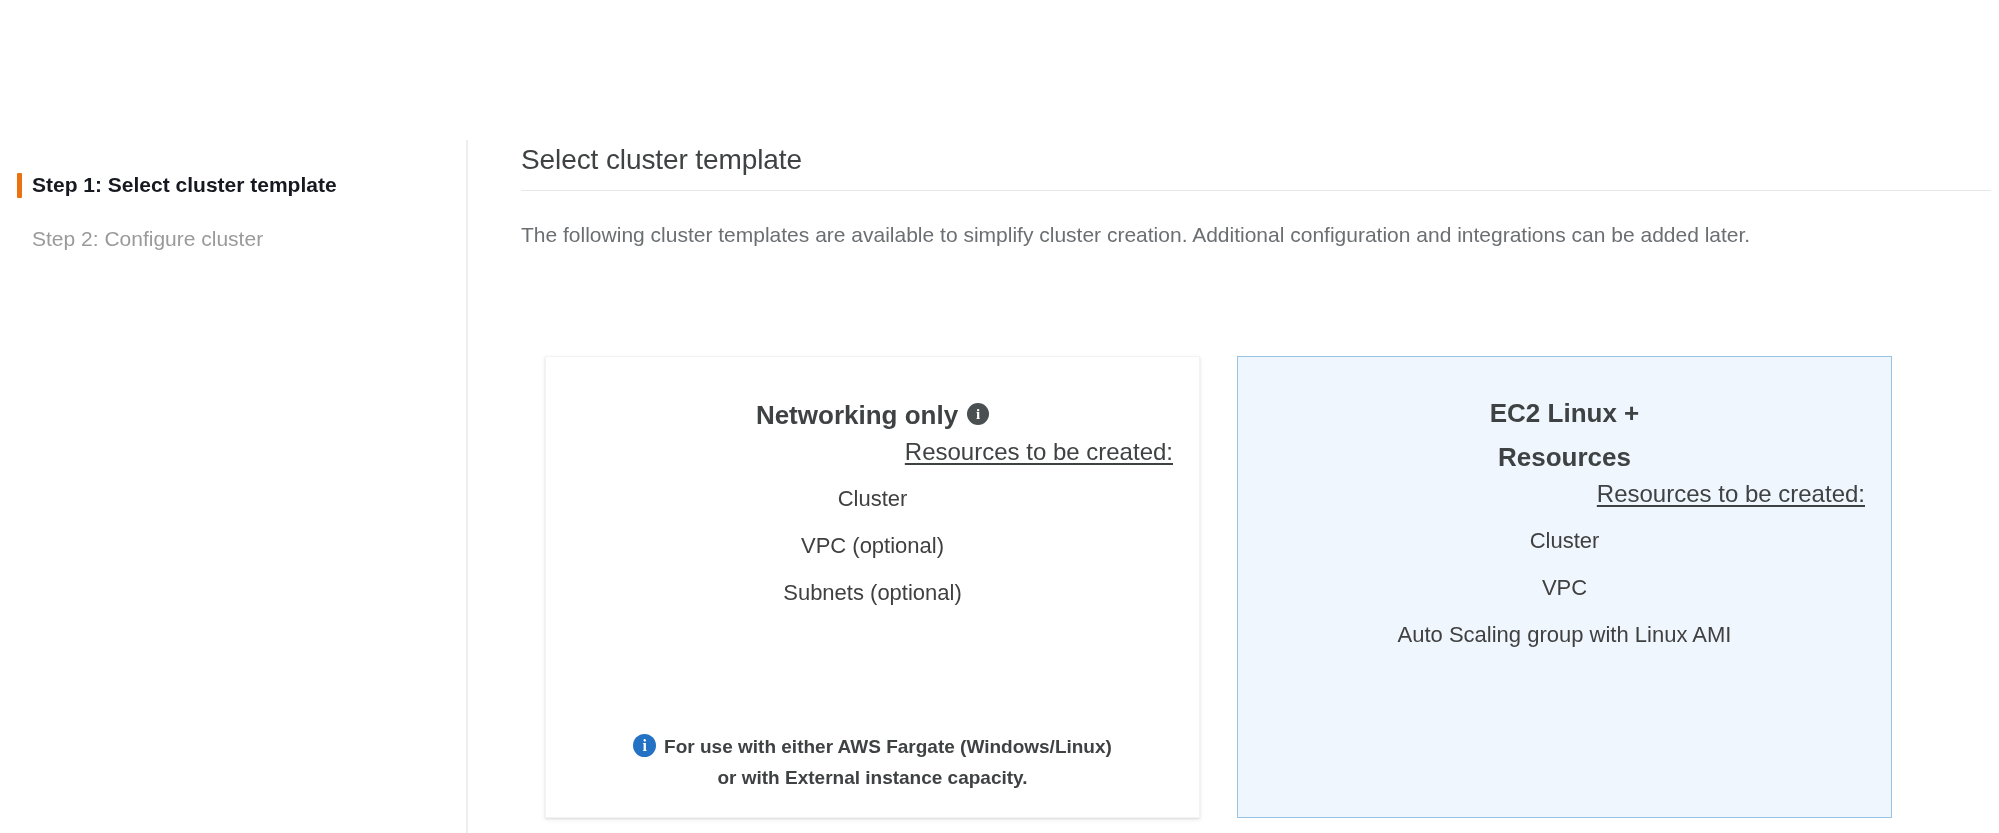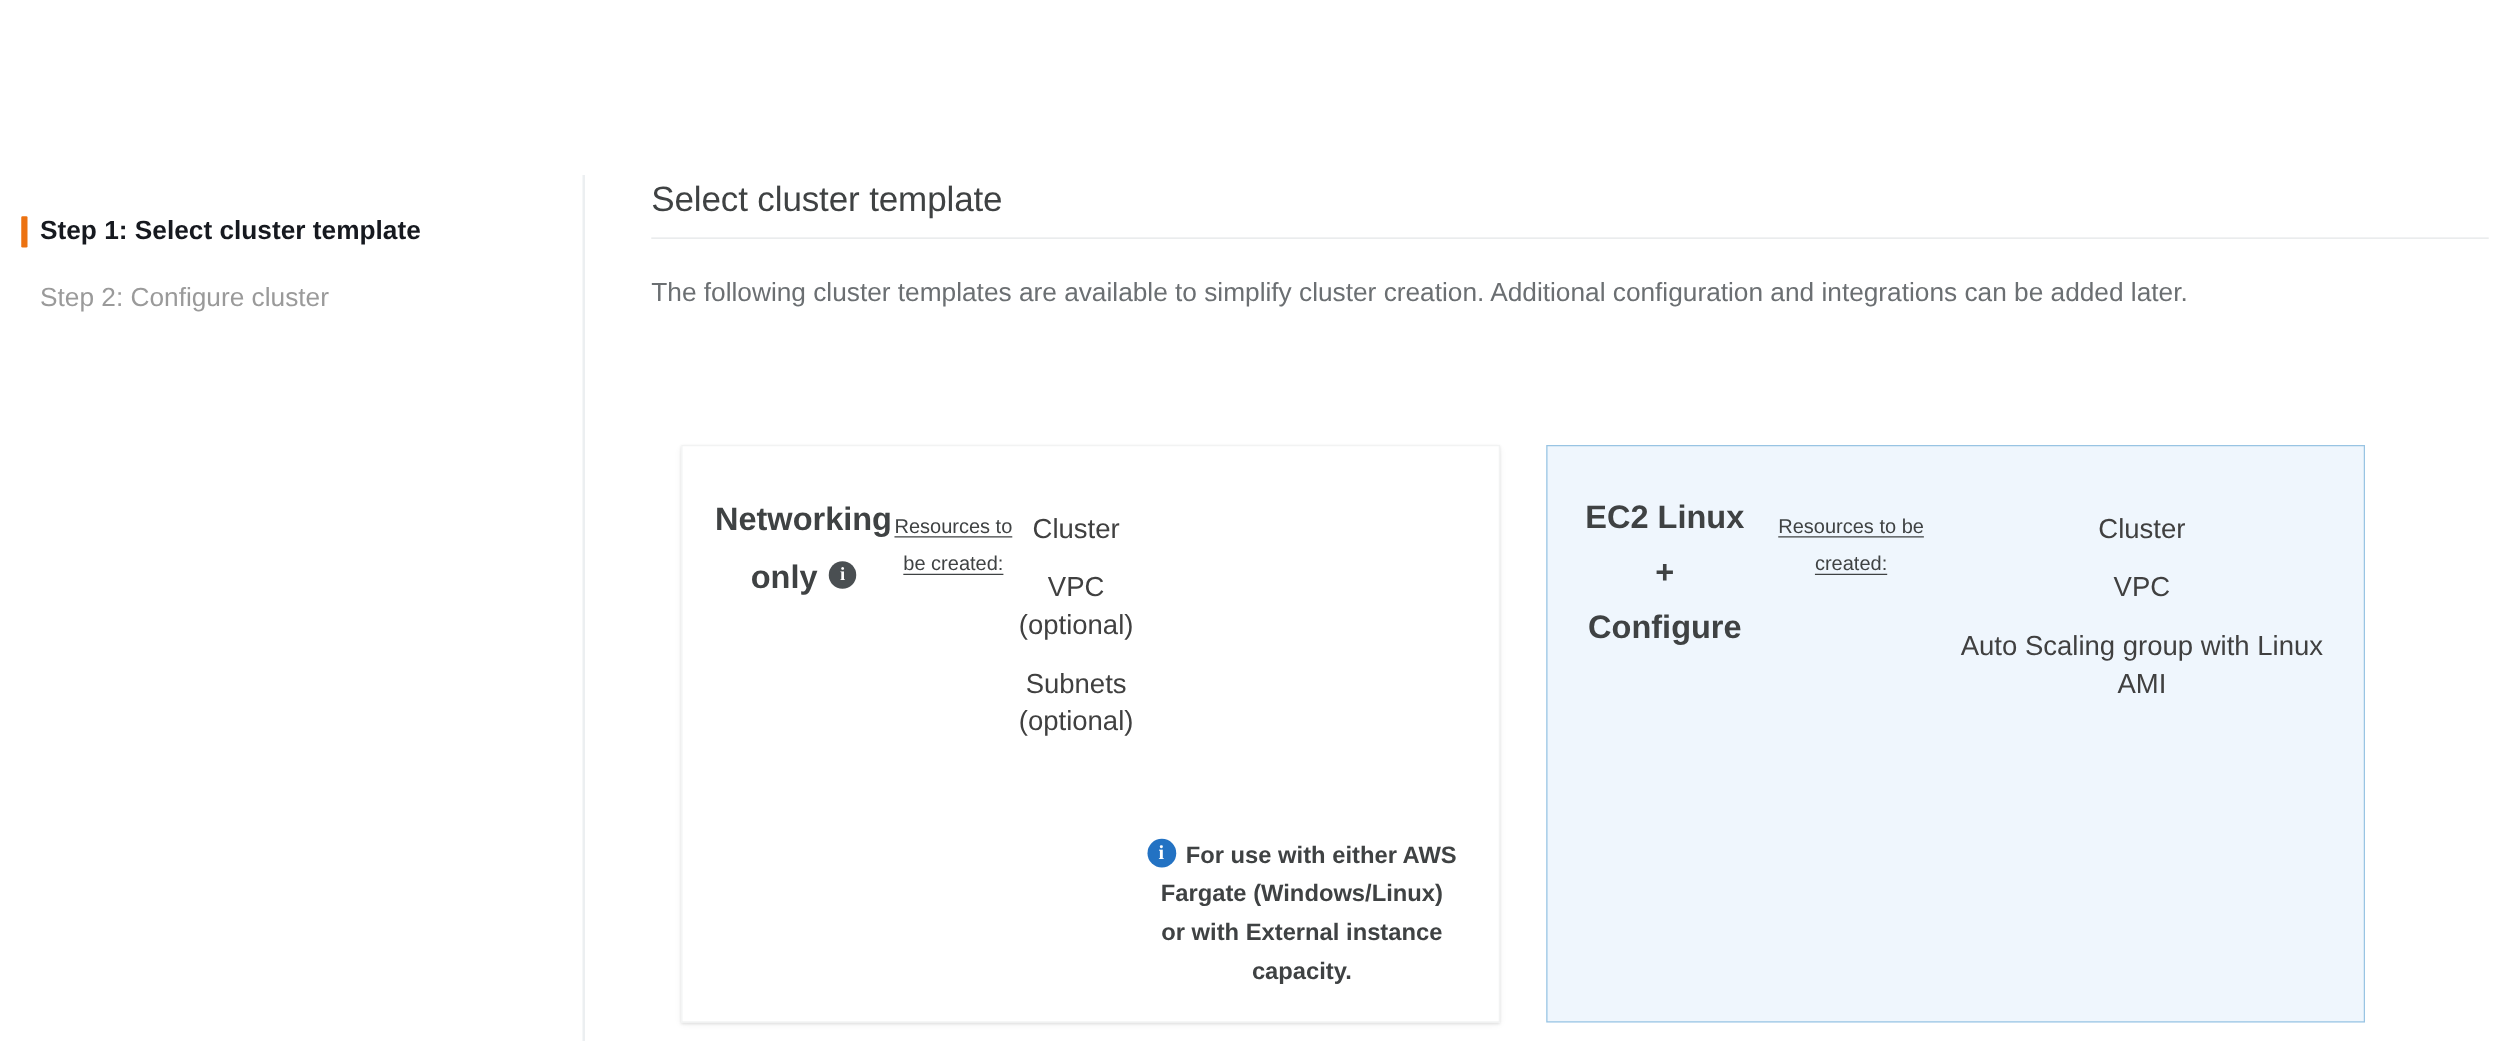--- a/index.html
+++ b/index.html
@@ -114,21 +114,21 @@
     gap: 37px;
   }
 
   .card {
     box-sizing: border-box;
     width: 655px;
     height: 462px;
     padding: 34px 26px 24px 26px;
     text-align: center;
     display: flex;
-    flex-direction: row;
+    flex-direction: column;
   }
 
   .card-plain {
     background: #ffffff;
     border: 1px solid #f2f3f3;
     box-shadow: 0 1px 2px rgba(0,0,0,0.10), 0 2px 6px rgba(0,0,0,0.06);
   }
 
   .card-selected {
     background: #eff6fd;
@@ -156,27 +156,27 @@
     font-weight: bold;
     line-height: 22px;
     text-align: center;
     font-family: "Liberation Serif", serif;
     margin-left: 9px;
     position: relative;
     top: -1px;
   }
 
   .resources-label {
-    font-size: 16px;
+    font-size: 24px;
     font-weight: 400;
     color: #3f4243;
     text-decoration: underline;
     text-underline-offset: 3px;
-    margin-top: 16px;
     line-height: 30px;
+    text-align: right;
   }
 
   .resource-list {
     list-style: none;
     margin: 0;
     padding: 0;
   }
   .resource-item {
     font-size: 22px;
     color: #404040;
@@ -247,21 +247,21 @@
         </ul>
         <div class="card-note">
           <span class="info-icon-blue">i</span><span>For use with either AWS Fargate (Windows/Linux)</span><br>
           <span>or with External instance capacity.</span>
         </div>
       </div>
 
       <div class="card card-selected">
         <div class="card-title">
           <span>EC2 Linux +</span><br>
-          <span>Configure</span>
+          <span>Resources</span>
         </div>
         <div class="resources-label">Resources to be created:</div>
         <ul class="resource-list">
           <li class="resource-item">Cluster</li>
           <li class="resource-item">VPC</li>
           <li class="resource-item">Auto Scaling group with Linux AMI</li>
         </ul>
       </div>
 
     </div>

